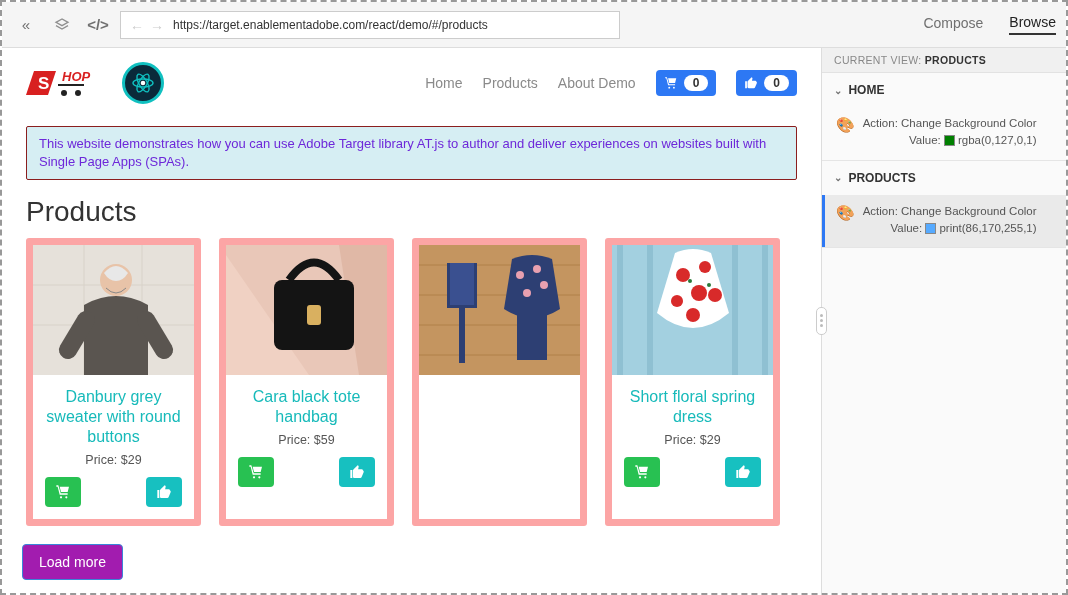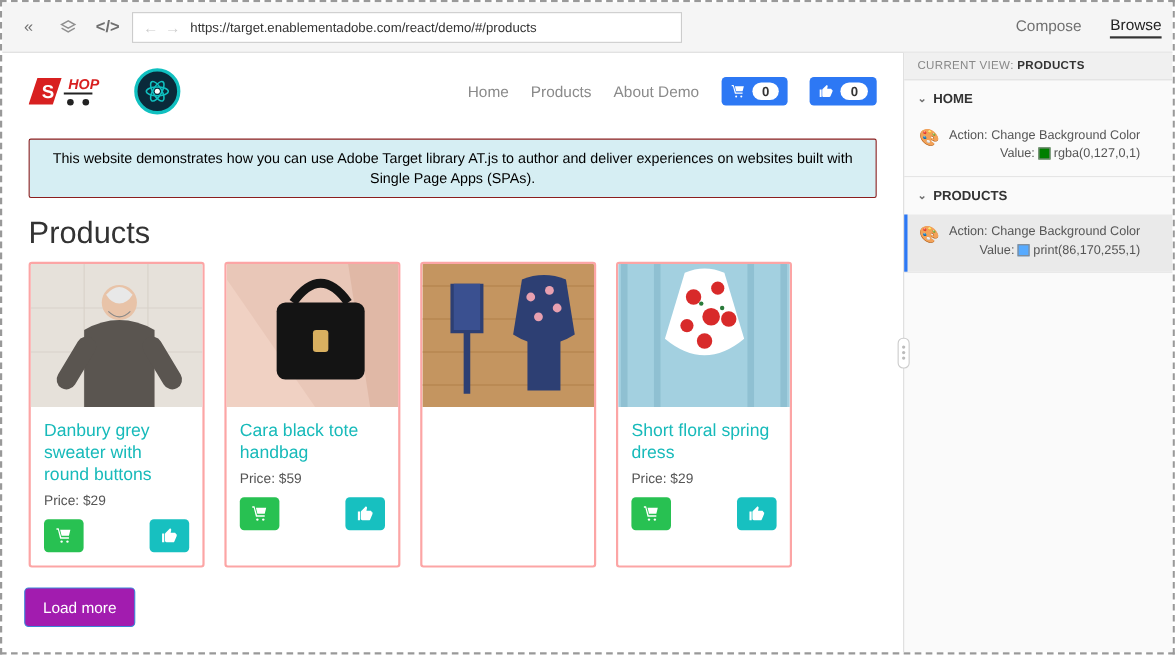--- a/index.html
+++ b/index.html
@@ -30,26 +30,26 @@
 .logo-shop svg { display: block; }
 .logo-circle { width: 42px; height: 42px; border-radius: 50%; background: #0a2a3a; border: 3px solid #10c0c0; display: flex; align-items: center; justify-content: center; }
 .logo-circle svg { display: block; }
 .site-nav { margin-left: auto; display: flex; align-items: center; gap: 20px; }
 .site-nav a { color: #8a8a8a; text-decoration: none; font-size: 14px; }
 .pill-btn { display: inline-flex; align-items: center; gap: 6px; background: #2d78f4; color: #fff; border-radius: 4px; padding: 5px 8px; font-size: 12px; }
 .pill-btn .count { background: #fff; color: #333; border-radius: 10px; padding: 1px 9px; font-size: 12px; font-weight: 600; }
 .pill-btn svg { fill: #fff; }
 
 
-.banner { margin: 8px 24px 0; border: 1px solid #8b1e1e; background: #d6eef3; color: #000000; text-align: center; padding: 8px 12px; font-size: 13px; line-height: 1.4; border-radius: 2px; }
+.banner { margin: 8px 24px 0; border: 1px solid #8b1e1e; background: #d6eef3; color: #6d28d9; padding: 8px 12px; font-size: 13px; line-height: 1.4; border-radius: 2px; }
 
 
 .section-title { font-size: 28px; font-weight: 300; color: #333; padding: 16px 24px 10px; }
 .product-grid { display: flex; gap: 18px; padding: 0 24px; }
-.card { width: 160px; border: 2px solid #fca5a5; border-radius: 3px; overflow: hidden; background: #fff; }
+.card { width: 175px; border: 7px solid #fca5a5; border-radius: 3px; overflow: hidden; background: #fff; text-align: center; }
 .card-img { width: 100%; height: 130px; display: block; }
 .card-body { padding: 12px; }
 .card-title { color: #17baba; font-size: 16px; font-weight: 400; line-height: 1.25; margin-bottom: 6px; }
 .card-price { color: #555; font-size: 12.5px; margin-bottom: 10px; }
 .card-actions { display: flex; justify-content: space-between; }
 .card-actions .act { width: 36px; height: 30px; border-radius: 4px; display: flex; align-items: center; justify-content: center; color: #fff; cursor: pointer; }
 .act.cart { background: #28c152; }
 .act.like { background: #17c0c0; }
 
 .load-more { margin: 18px 20px; display: inline-block; background: #a21caf; border: 1px solid #3a86d8; color: #fff; padding: 9px 16px; border-radius: 4px; font-size: 14px; cursor: pointer; }

